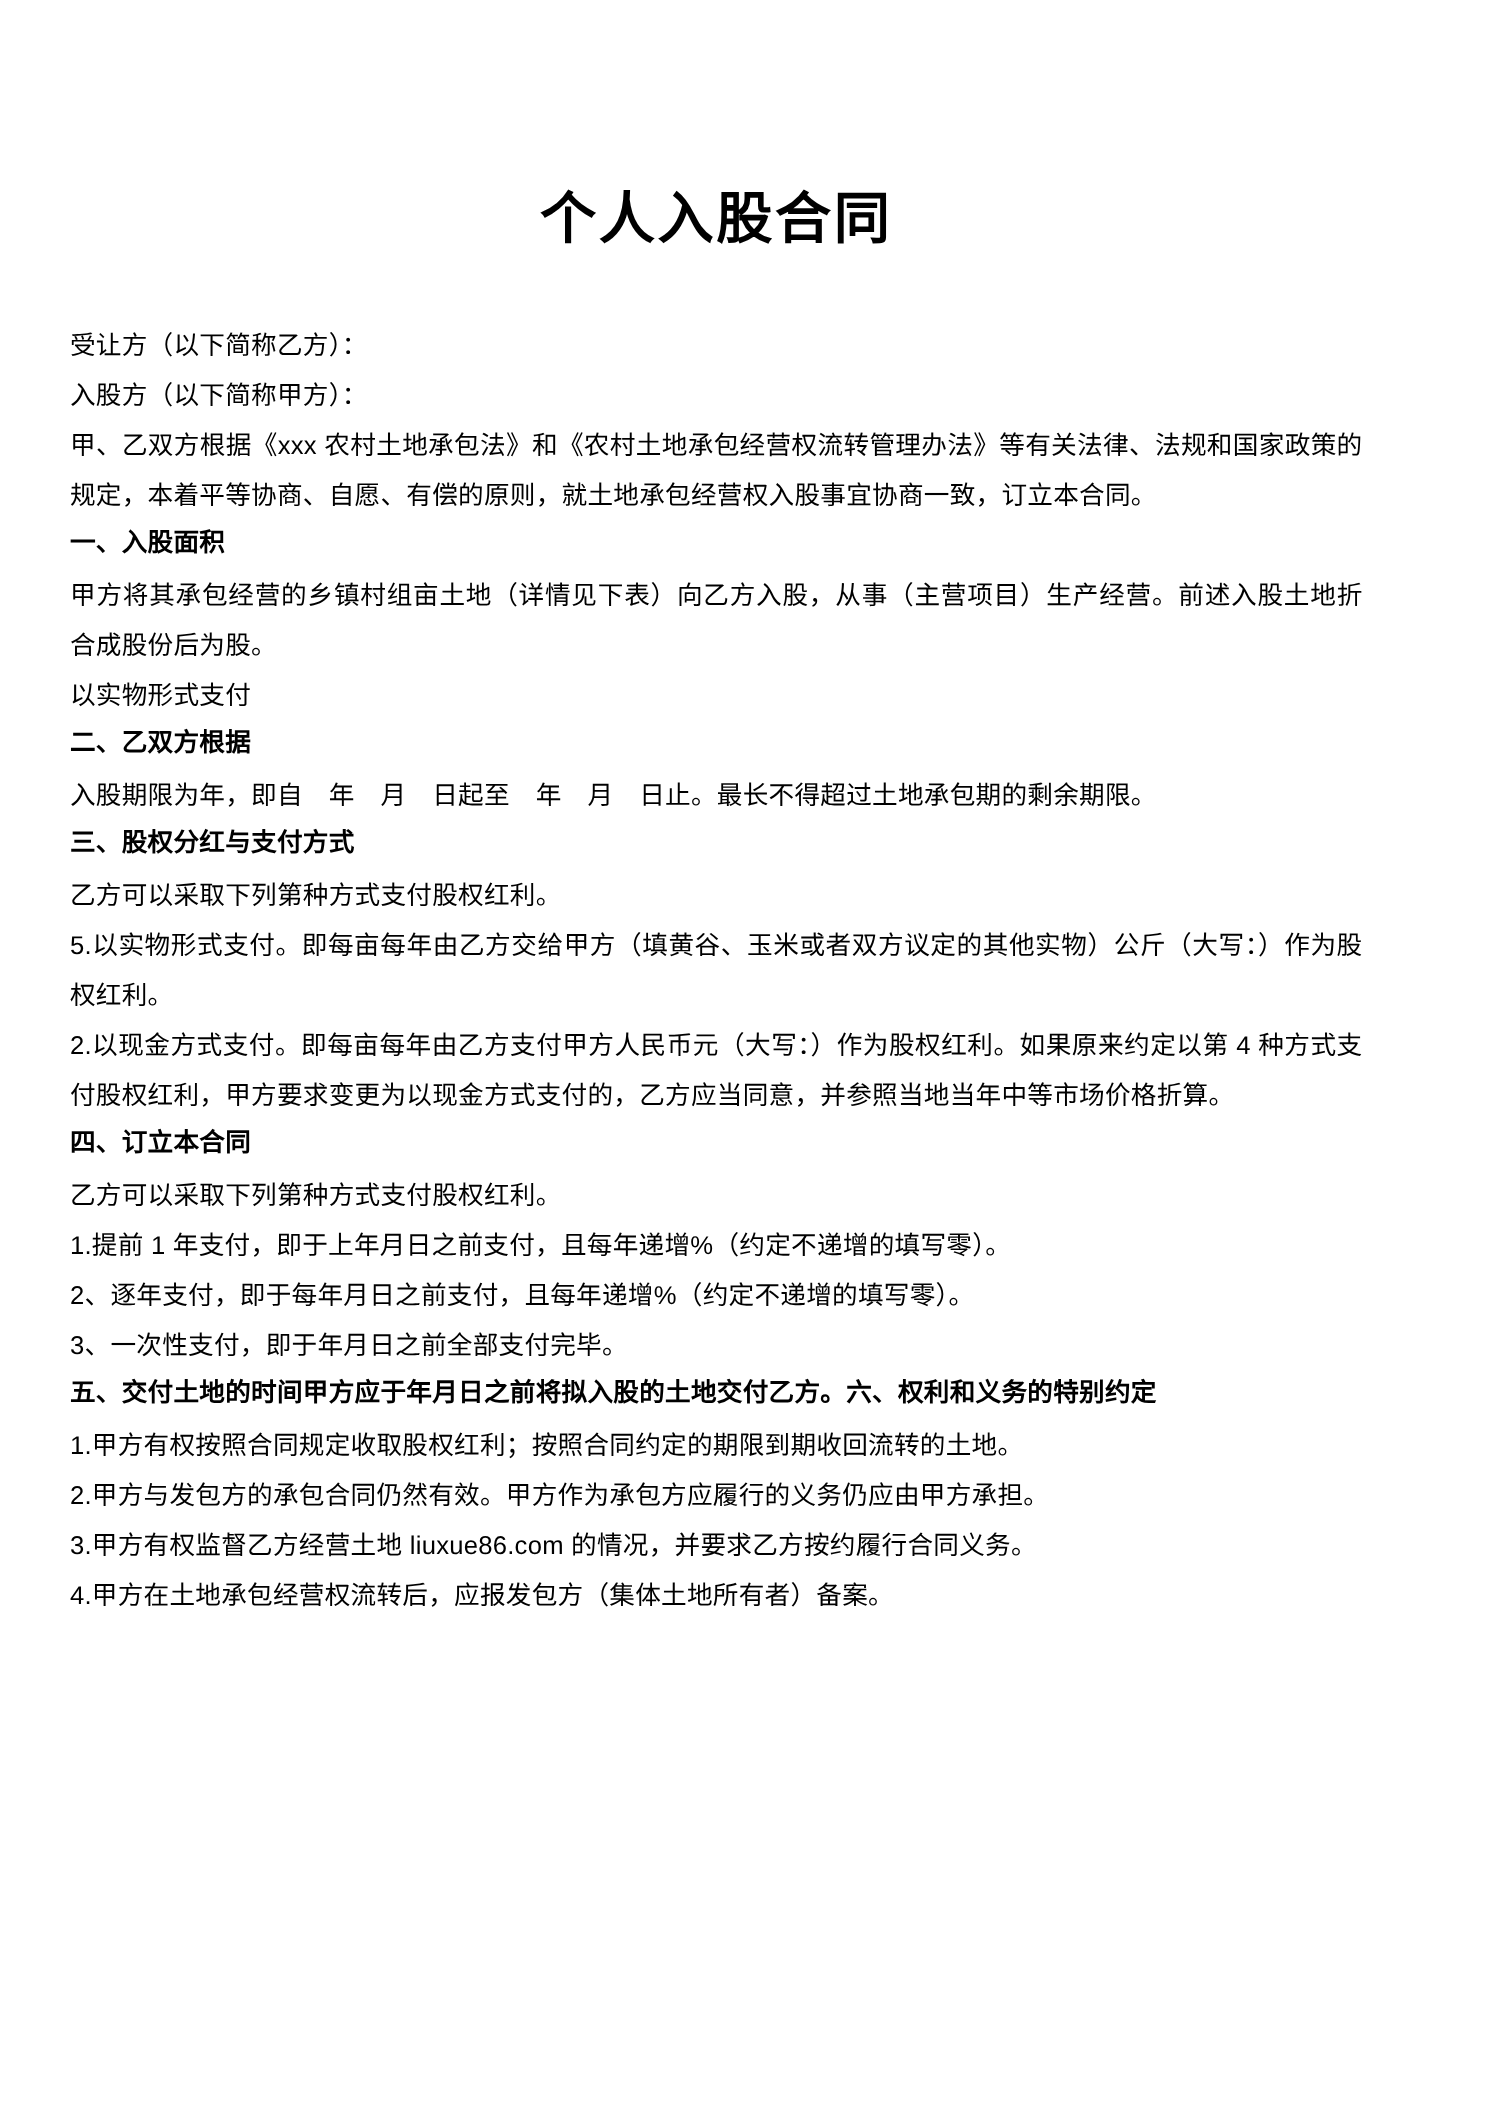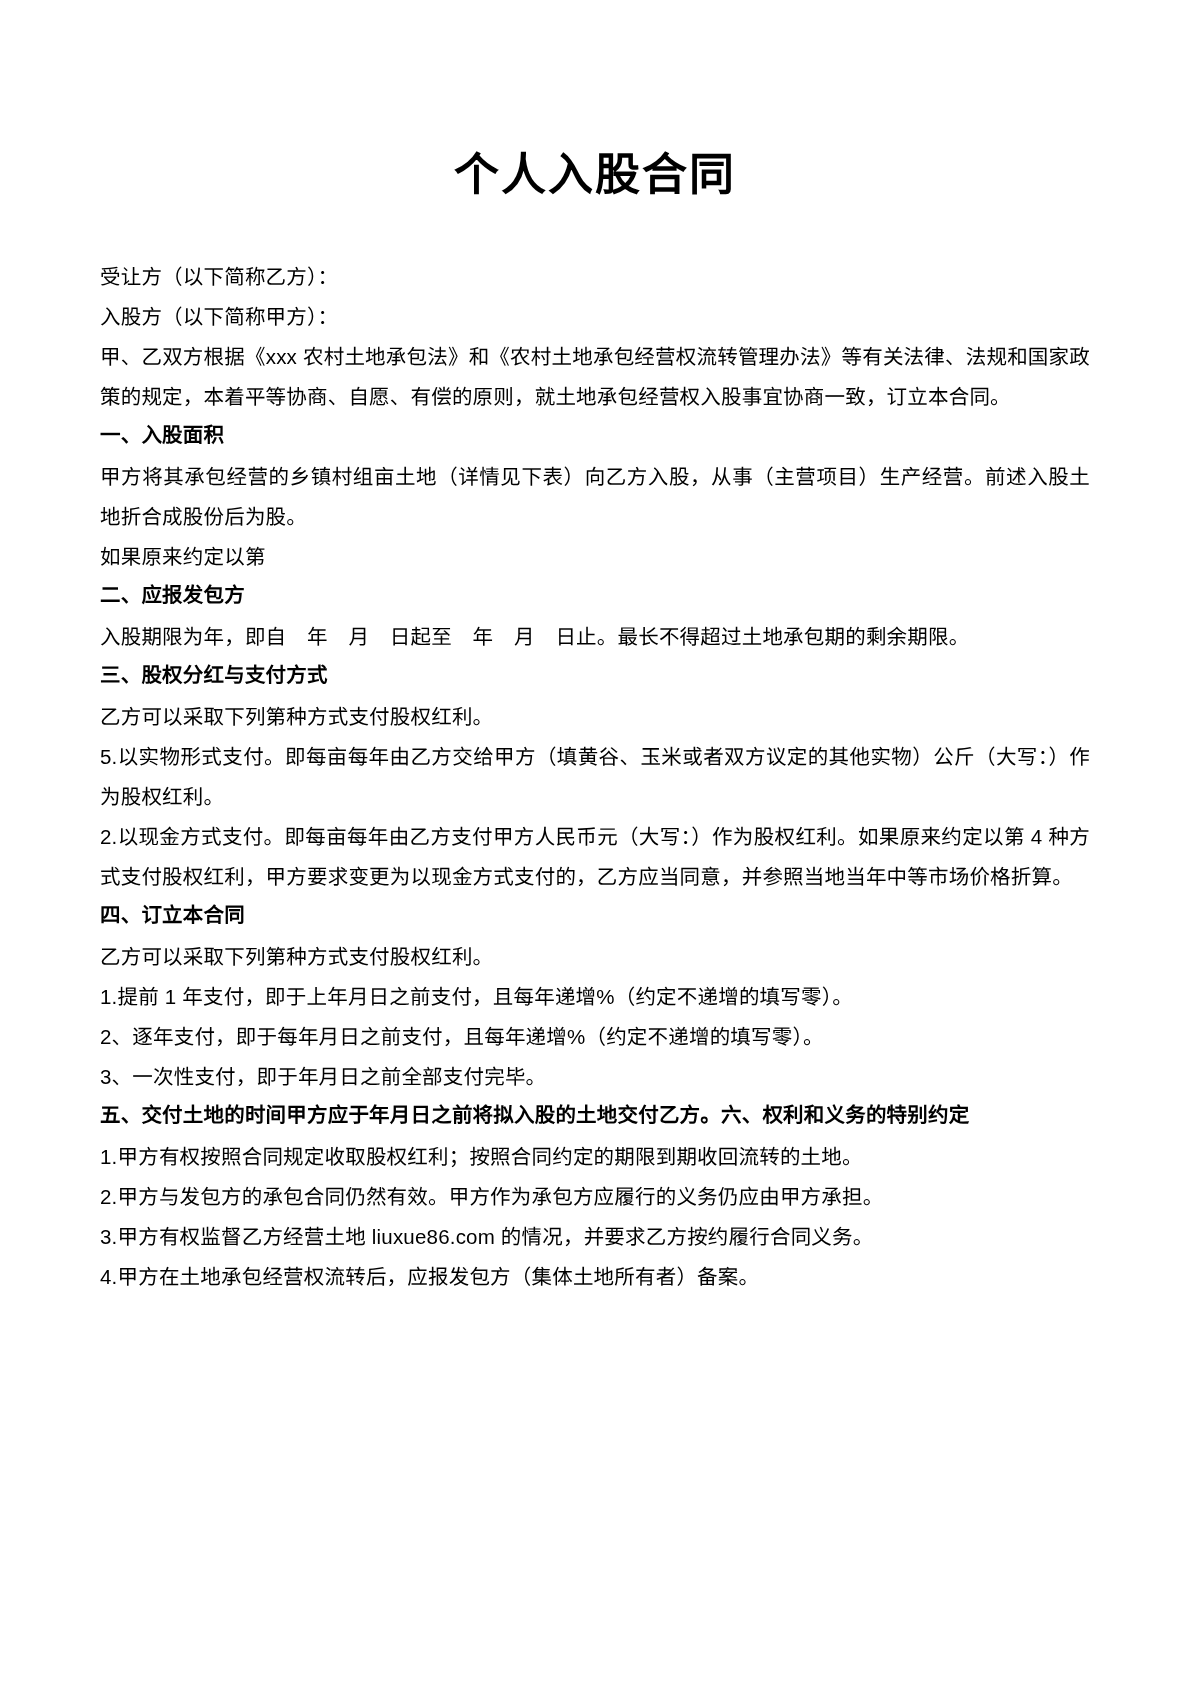--- a/index.html
+++ b/index.html
@@ -12,21 +12,21 @@
     height: 1683px;
     font-family: "Liberation Sans", "DejaVu Sans", sans-serif;
     color: #000000;
     -webkit-font-smoothing: antialiased;
   }
   .page {
     position: relative;
     width: 1190px;
     height: 1683px;
     box-sizing: border-box;
-    padding: 118px 100px 60px 100px;
+    padding: 118px 100px 60px 56px;
   }
   .doc-title {
     text-align: center;
     font-size: 45px;
     font-weight: bold;
     letter-spacing: 2px;
     margin: 28px 0 52px 0;
     line-height: 1.3;
   }
   .body-text {
@@ -50,22 +50,22 @@
 <div class="page">
 
   <h1 class="doc-title">个人入股合同</h1>
 
   <div class="body-text">
     <p>受让方（以下简称乙方）：</p>
     <p>入股方（以下简称甲方）：</p>
     <p>甲、乙双方根据《xxx 农村土地承包法》和《农村土地承包经营权流转管理办法》等有关法律、法规和国家政策的规定，本着平等协商、自愿、有偿的原则，就土地承包经营权入股事宜协商一致，订立本合同。</p>
     <p class="heading">一、入股面积</p>
     <p>甲方将其承包经营的乡镇村组亩土地（详情见下表）向乙方入股，从事（主营项目）生产经营。前述入股土地折合成股份后为股。</p>
-    <p>如果原来约定以第</p>
-    <p class="heading">二、应报发包方</p>
+    <p>以实物形式支付</p>
+    <p class="heading">二、乙双方根据</p>
     <p>入股期限为年，即自　年　月　日起至　年　月　日止。最长不得超过土地承包期的剩余期限。</p>
     <p class="heading">三、股权分红与支付方式</p>
     <p>乙方可以采取下列第种方式支付股权红利。</p>
     <p>5.以实物形式支付。即每亩每年由乙方交给甲方（填黄谷、玉米或者双方议定的其他实物）公斤（大写：）作为股权红利。</p>
     <p>2.以现金方式支付。即每亩每年由乙方支付甲方人民币元（大写：）作为股权红利。如果原来约定以第 4 种方式支付股权红利，甲方要求变更为以现金方式支付的，乙方应当同意，并参照当地当年中等市场价格折算。</p>
     <p class="heading">四、订立本合同</p>
     <p>乙方可以采取下列第种方式支付股权红利。</p>
     <p>1.提前 1 年支付，即于上年月日之前支付，且每年递增%（约定不递增的填写零）。</p>
     <p>2、逐年支付，即于每年月日之前支付，且每年递增%（约定不递增的填写零）。</p>
     <p>3、一次性支付，即于年月日之前全部支付完毕。</p>

